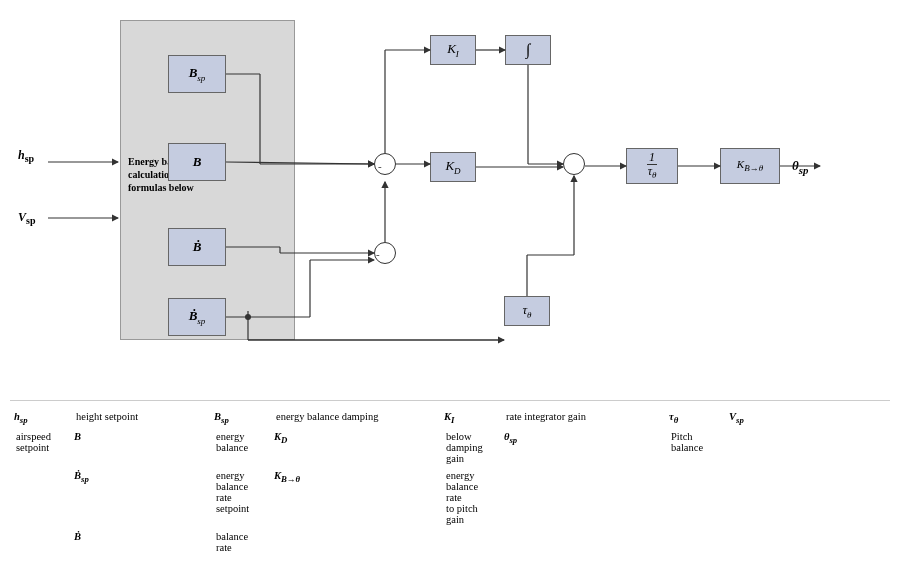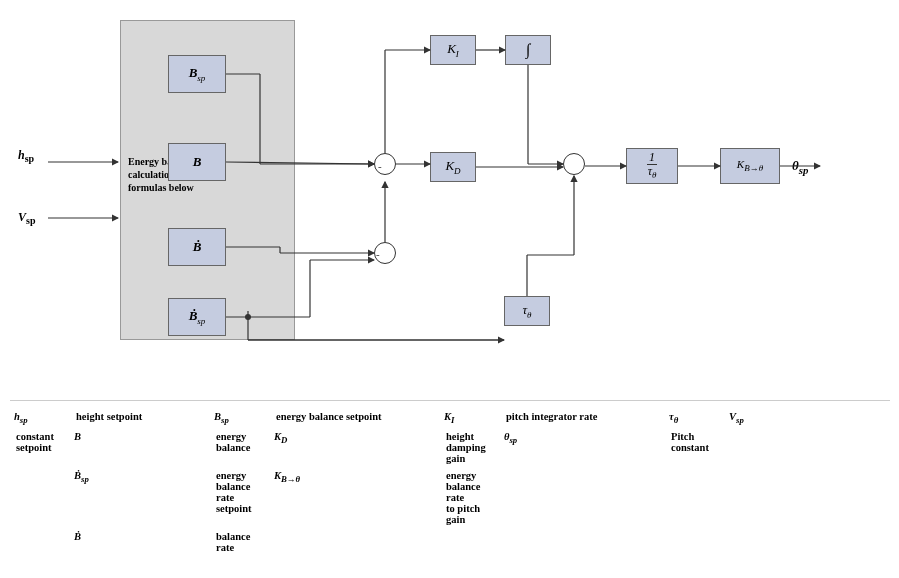--- a/index.html
+++ b/index.html
@@ -101,21 +101,20 @@
     }
 
     .legend-sym {
       font-style: italic;
       font-weight: bold;
       padding: 2px 4px;
       white-space: nowrap;
     }
     .legend-desc {
       padding: 2px 6px;
-      font-weight: bold;
     }
 
     
     .math-frac {
       display: inline-flex;
       flex-direction: column;
       align-items: center;
       font-size: 12px;
       line-height: 1.1;
     }
@@ -257,38 +256,38 @@
 
 </div>
 
 <div class="legend">
   <div class="legend-grid">
 
     <div class="legend-sym"><i>h</i><sub>sp</sub></div>
     <div class="legend-desc">height setpoint</div>
 
     <div class="legend-sym"><i>B</i><sub>sp</sub></div>
-    <div class="legend-desc">energy balance setpoint</div>
+    <div class="legend-desc">energy balance damping</div>
 
     <div class="legend-sym"><i>K</i><sub>I</sub></div>
-    <div class="legend-desc">pitch integrator rate</div>
+    <div class="legend-desc">rate integrator gain</div>
 
     <div class="legend-sym"><i>τ</i><sub>θ</sub></div>
 
     <div class="legend-sym"><i>V</i><sub>sp</sub></div>
-    <div class="legend-desc">constant setpoint</div>
+    <div class="legend-desc">airspeed setpoint</div>
 
     <div class="legend-sym"><i>B</i></div>
     <div class="legend-desc">energy balance</div>
 
     <div class="legend-sym"><i>K</i><sub>D</sub></div>
-    <div class="legend-desc">height damping gain</div>
+    <div class="legend-desc">below damping gain</div>
 
     <div class="legend-sym"><i>θ</i><sub>sp</sub></div>
-    <div class="legend-desc">Pitch constant</div>
+    <div class="legend-desc">Pitch balance</div>
 
     <div></div>
       <div></div>
 
     <div class="legend-sym"><i>Ḃ</i><sub>sp</sub></div>
     <div class="legend-desc">energy balance rate<br>setpoint</div>
 
     <div class="legend-sym"><i>K</i><sub>B→θ</sub></div>
     <div class="legend-desc">energy balance rate<br>to pitch gain</div>
 

